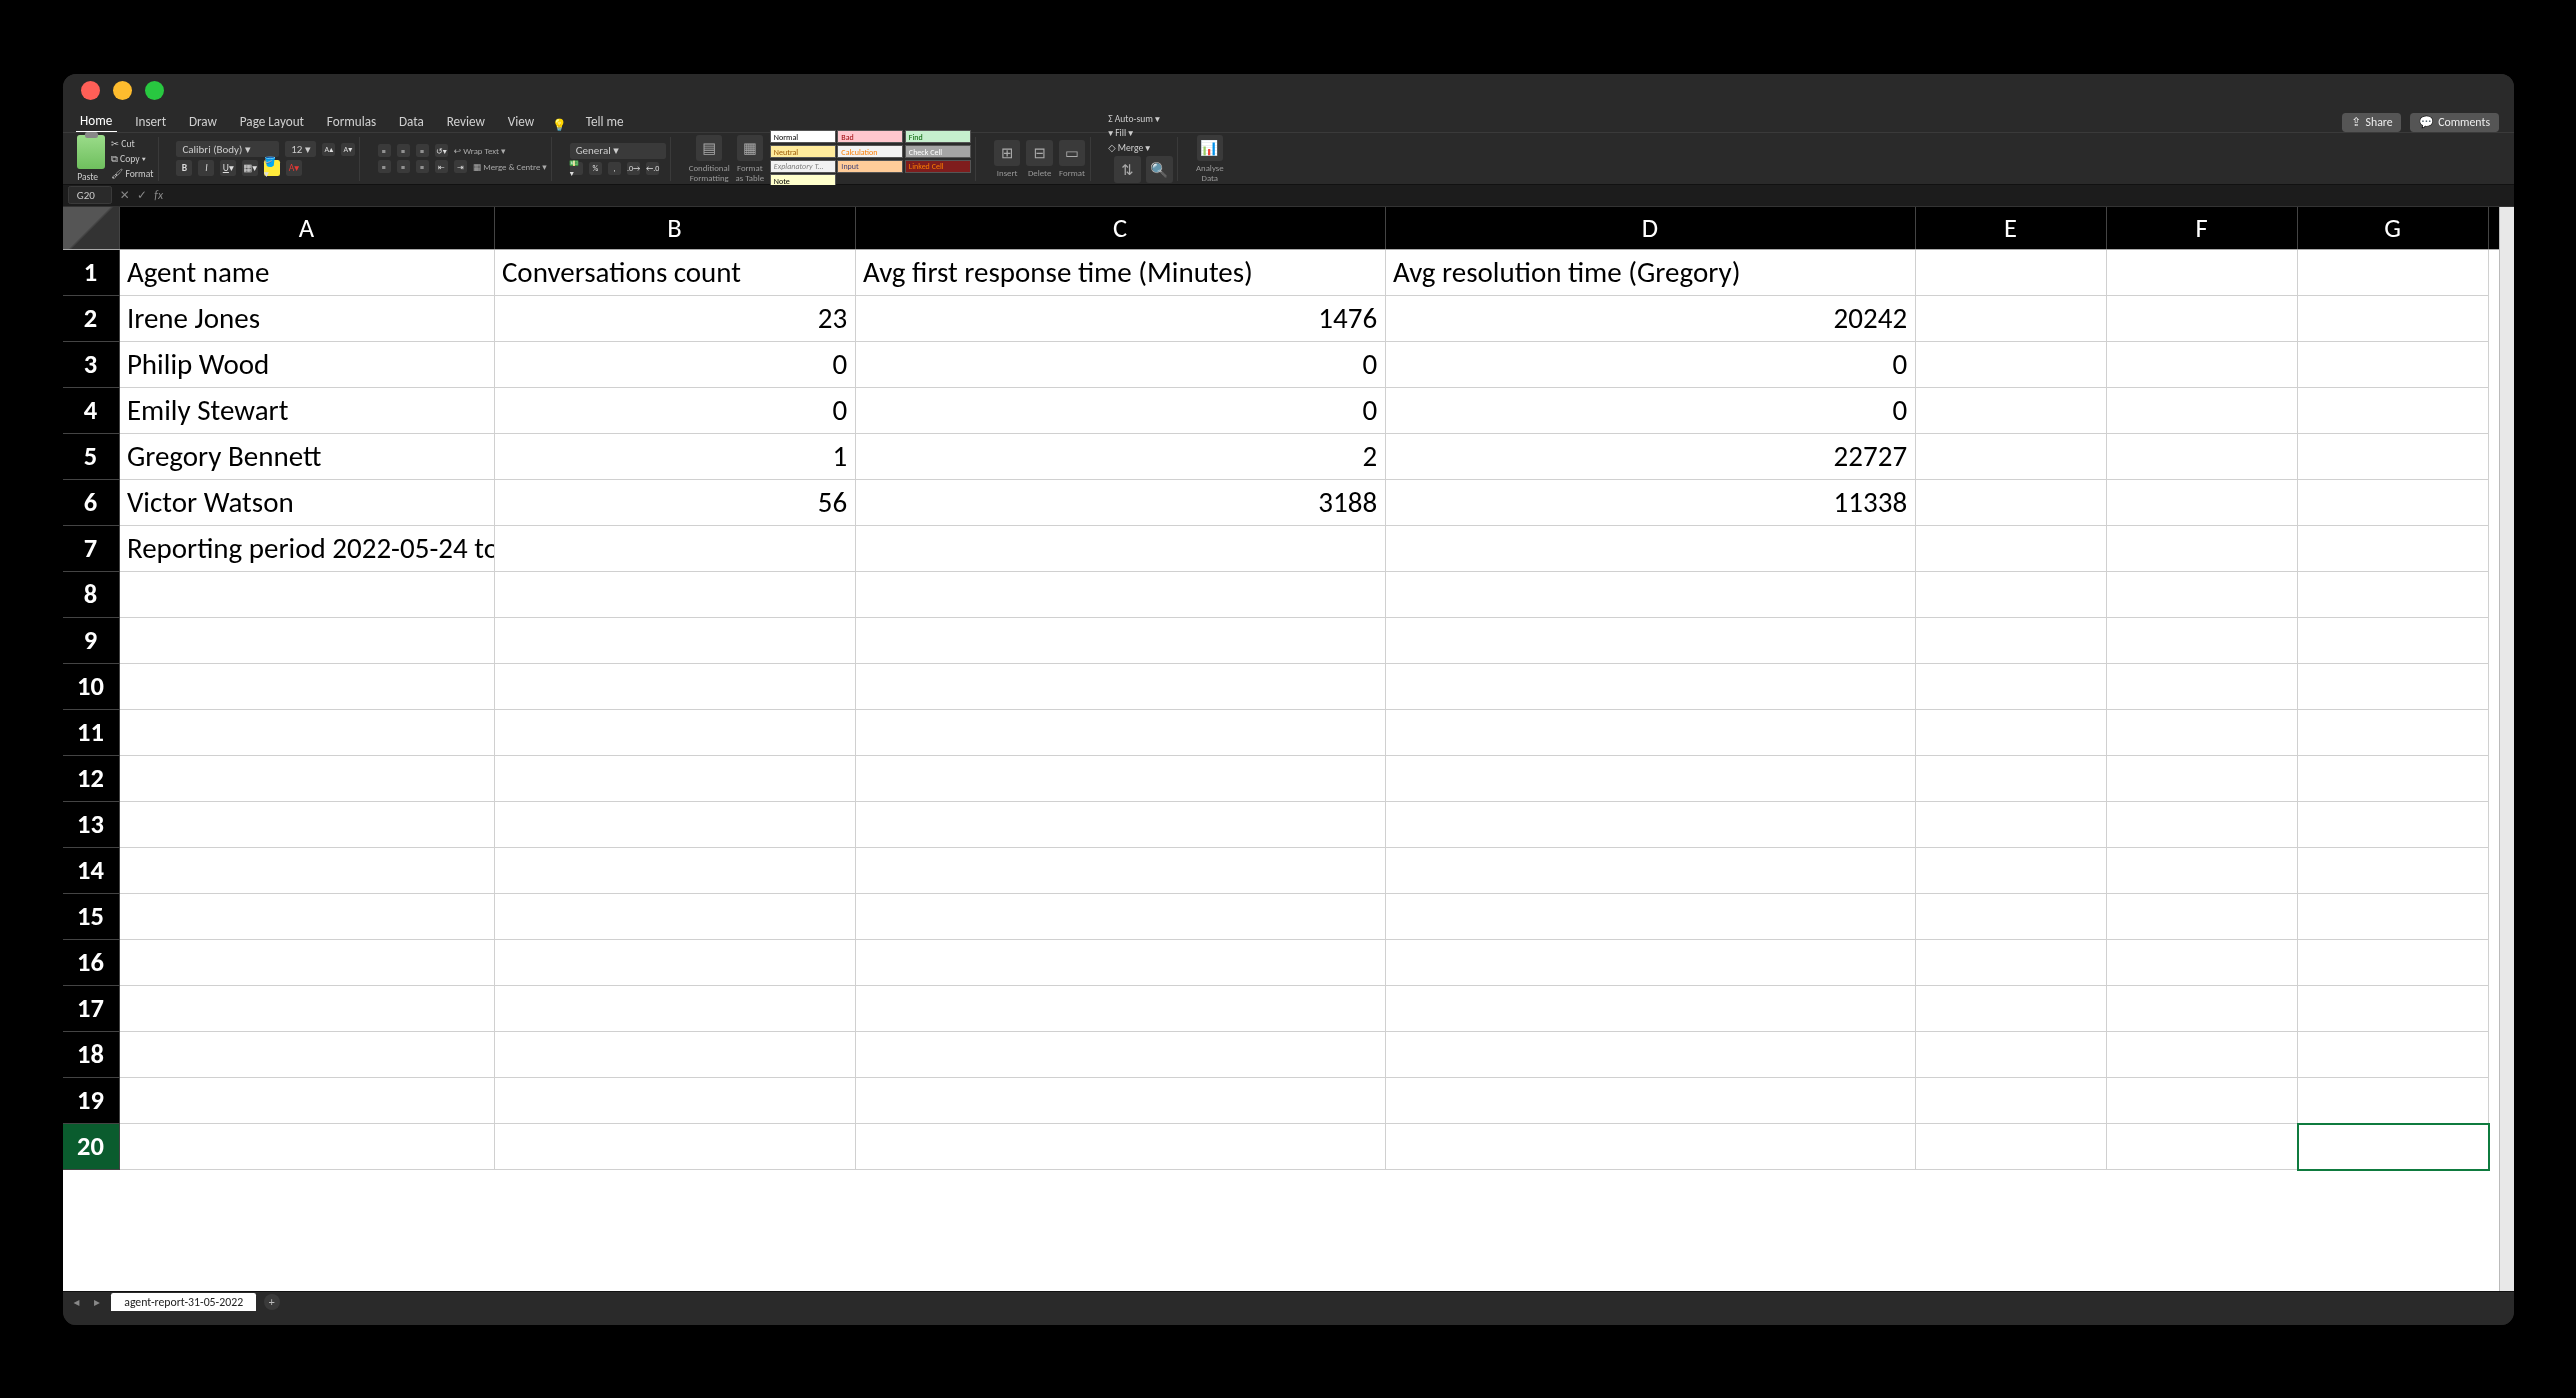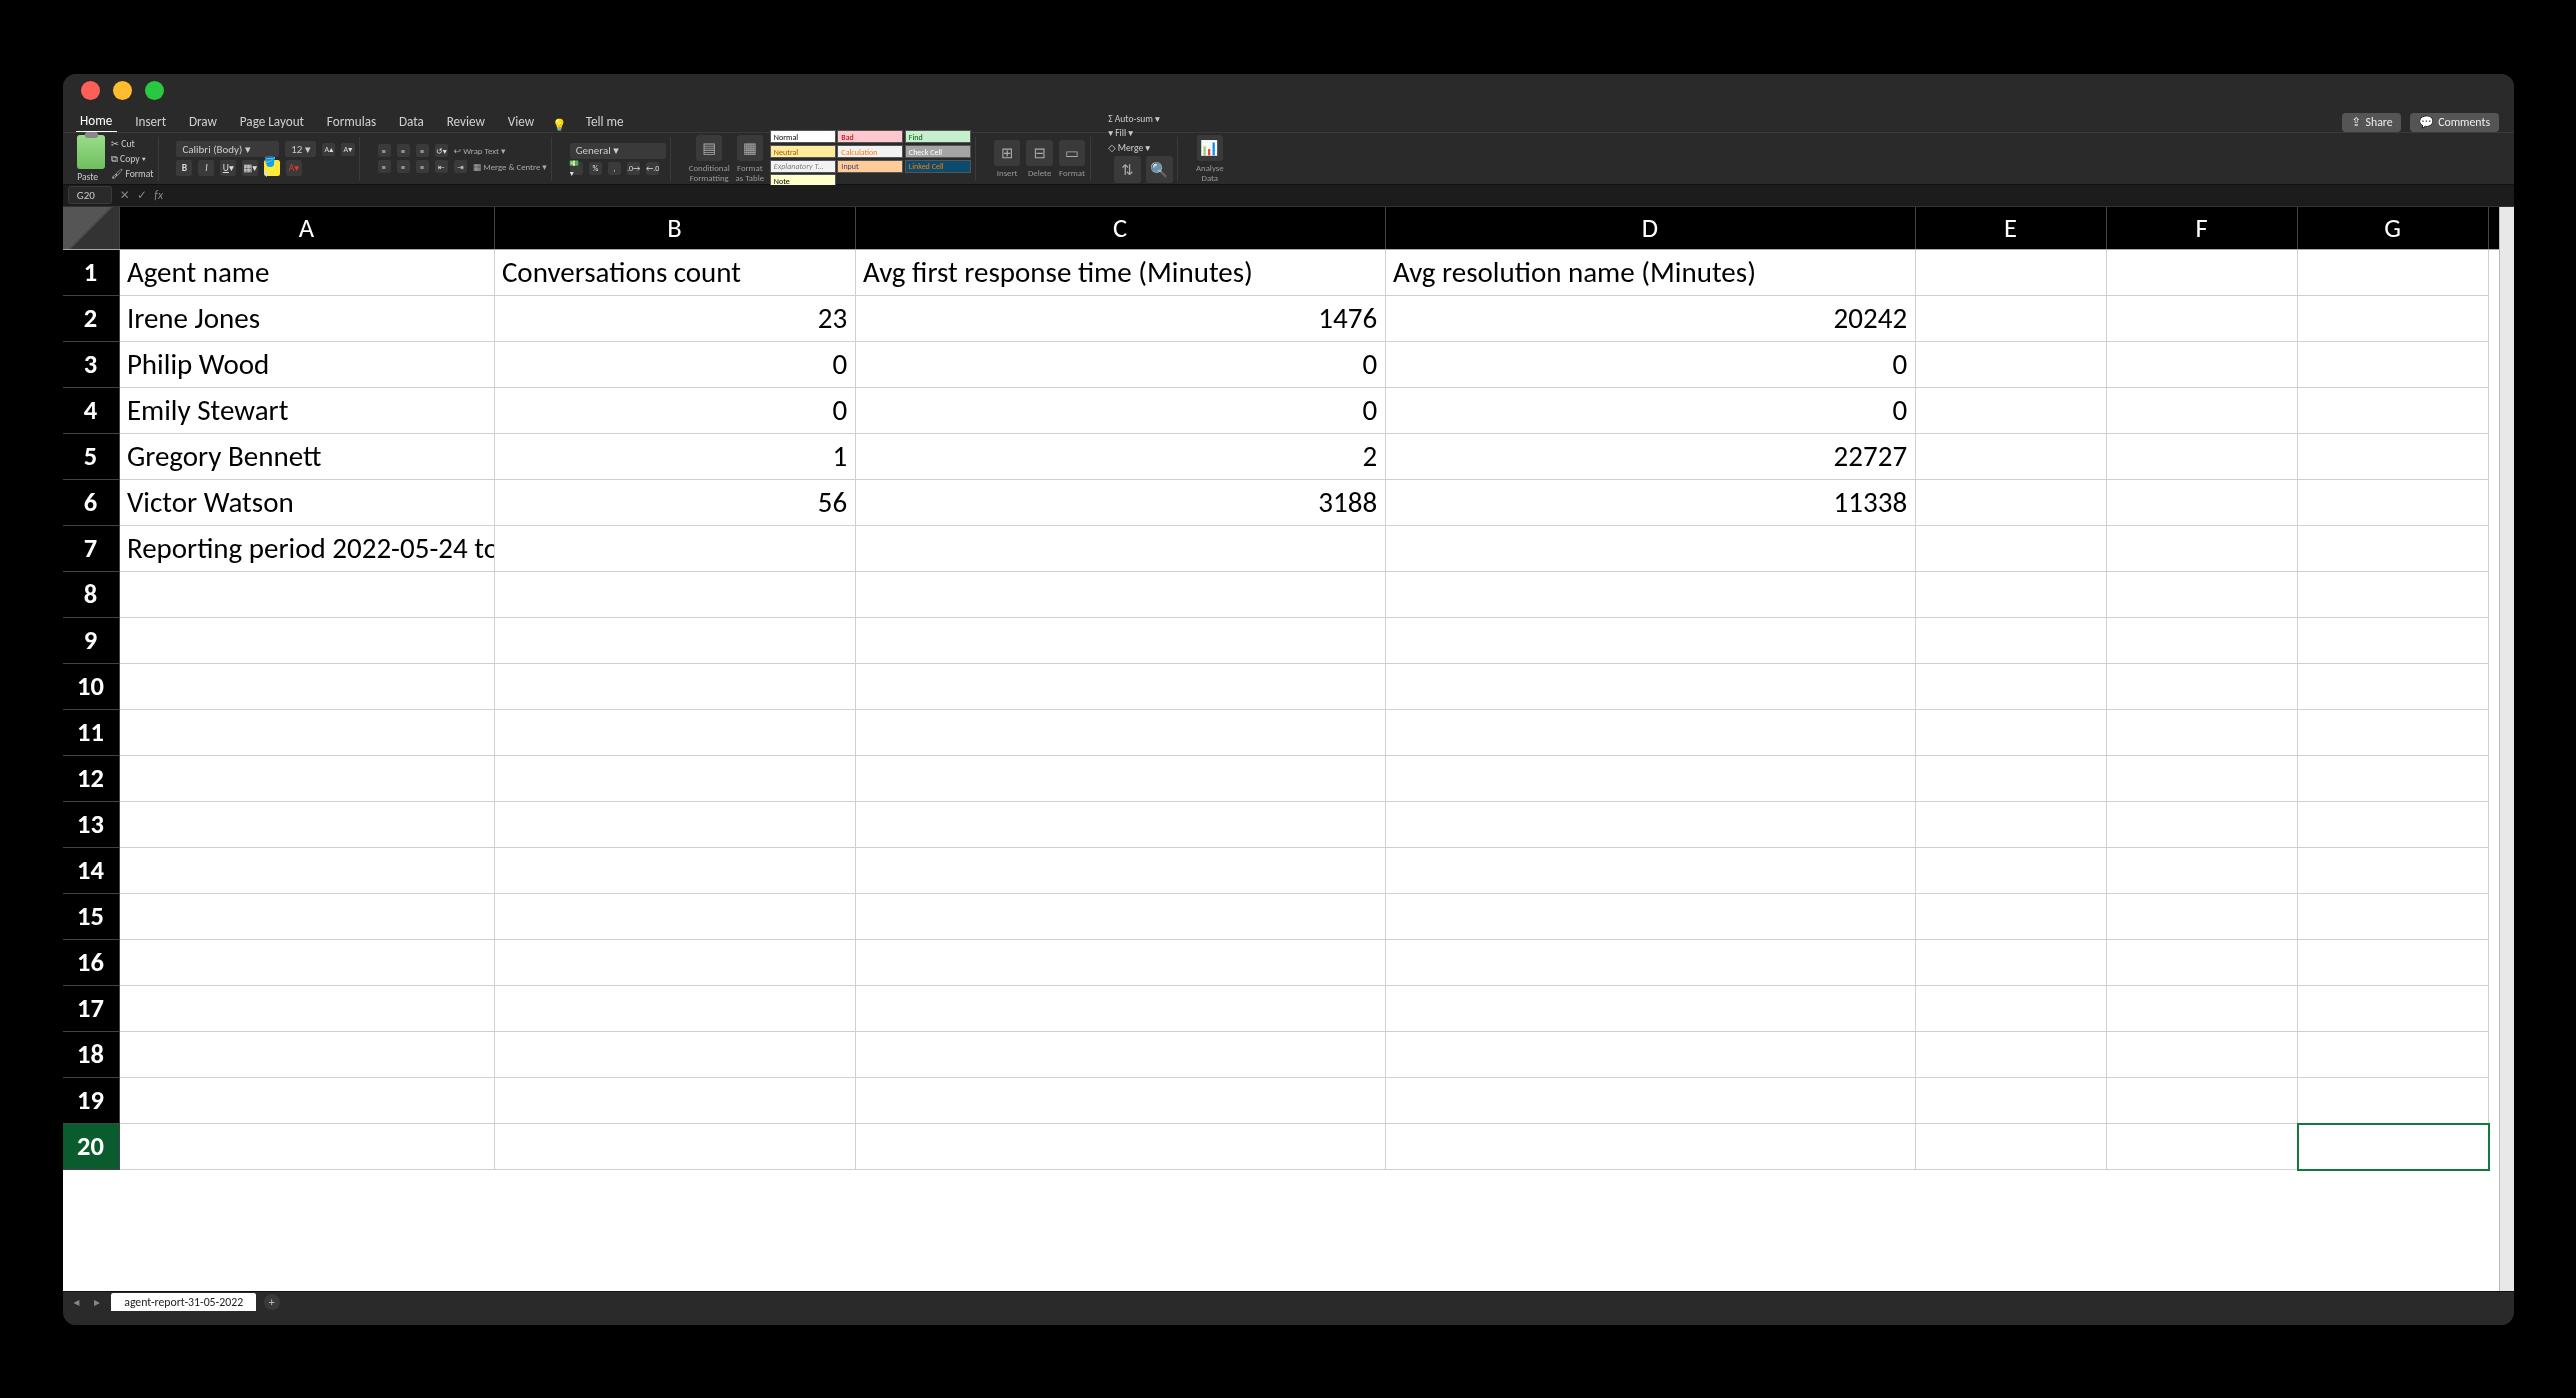--- a/index.html
+++ b/index.html
@@ -78,21 +78,21 @@
     .cellstyles { display:grid; grid-template-columns:repeat(3,66px); grid-auto-rows:13.2px; gap:1.5px;}
     .cs { font-size:8px; padding:0.7px 2.9px; border:0.7px solid #555;}
     .cs.normal{background:#fff;color:#000;}
     .cs.bad{background:#ffc7ce;color:#9c0006;}
     .cs.good{background:#c6efce;color:#006100;}
     .cs.neutral{background:#ffeb9c;color:#9c5700;}
     .cs.calc{background:#f2f2f2;color:#fa7d00;}
     .cs.check{background:#a5a5a5;color:#fff;}
     .cs.expl{background:#f2f2f2;color:#7f7f7f;font-style:italic;}
     .cs.input{background:#ffcc99;color:#3f3f76;}
-    .cs.linked{background:#0c4a6e;color:#fa7d00;}
+    .cs.linked{background:#7f1d1d;color:#fa7d00;}
     .cs.note{background:#ffffcc;color:#000;}
     .bigicon { width:26.5px; height:26.5px; background:#3a3a3a; border-radius:2.9px; display:flex; align-items:center; justify-content:center; font-size:14.7px;}
     .stack { display:flex; flex-direction:column; align-items:center; gap:1.5px; font-size:8.8px; color:#aaa;}
     .selbox { background:#3a3a3a; border-radius:2.2px; padding:1.5px 5.9px; font-size:11px; min-width:96px;}
     .tiny{font-size:8.8px;color:#aaa;}
     .clipicon{
       width:28px;height:34px;background:linear-gradient(#9bdc8a,#6fbf5e);
       border-radius:2.9px;position:relative;
     }
     .clipicon::before{content:"";position:absolute;top:-2.9px;left:7.4px;width:13.2px;height:5.9px;background:#888;border-radius:2.2px;}
@@ -382,21 +382,21 @@
         <div class="colhdr" style="width: 191px;">E</div>
         <div class="colhdr" style="width: 191px;">F</div>
         <div class="colhdr" style="width: 191px;">G</div>
       </div>
     <div class="rows">
         <div class="row-line">
           <div class="rowhdr">1</div>
           <div class="cell" style="width: 375px;">Agent name</div>
           <div class="cell" style="width: 361px;">Conversations count</div>
           <div class="cell" style="width: 530px;">Avg first response time (Minutes)</div>
-          <div class="cell" style="width: 530px;">Avg resolution name (Minutes)</div>
+          <div class="cell" style="width: 530px;">Avg resolution time (Gregory)</div>
           <div class="cell" style="width: 191px;"></div>
           <div class="cell" style="width: 191px;"></div>
           <div class="cell" style="width: 191px;"></div>
         </div>
         <div class="row-line">
           <div class="rowhdr">2</div>
           <div class="cell" style="width: 375px;">Irene Jones</div>
           <div class="cell num" style="width: 361px;">23</div>
           <div class="cell num" style="width: 530px;">1476</div>
           <div class="cell num" style="width: 530px;">20242</div>

